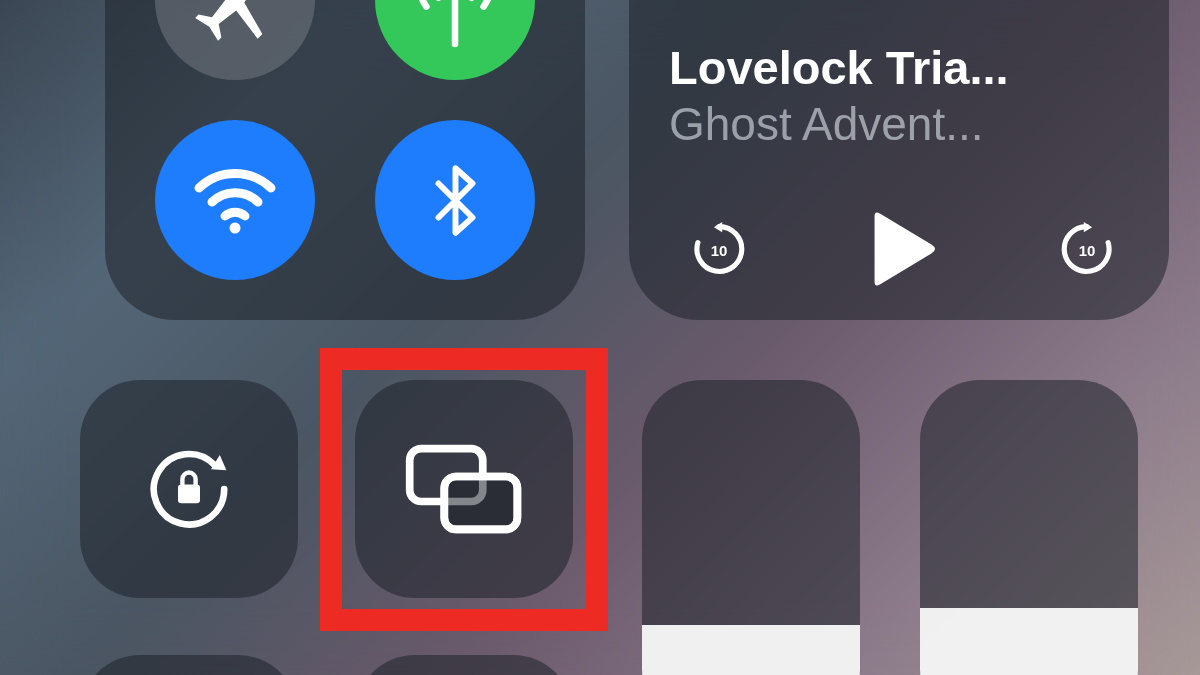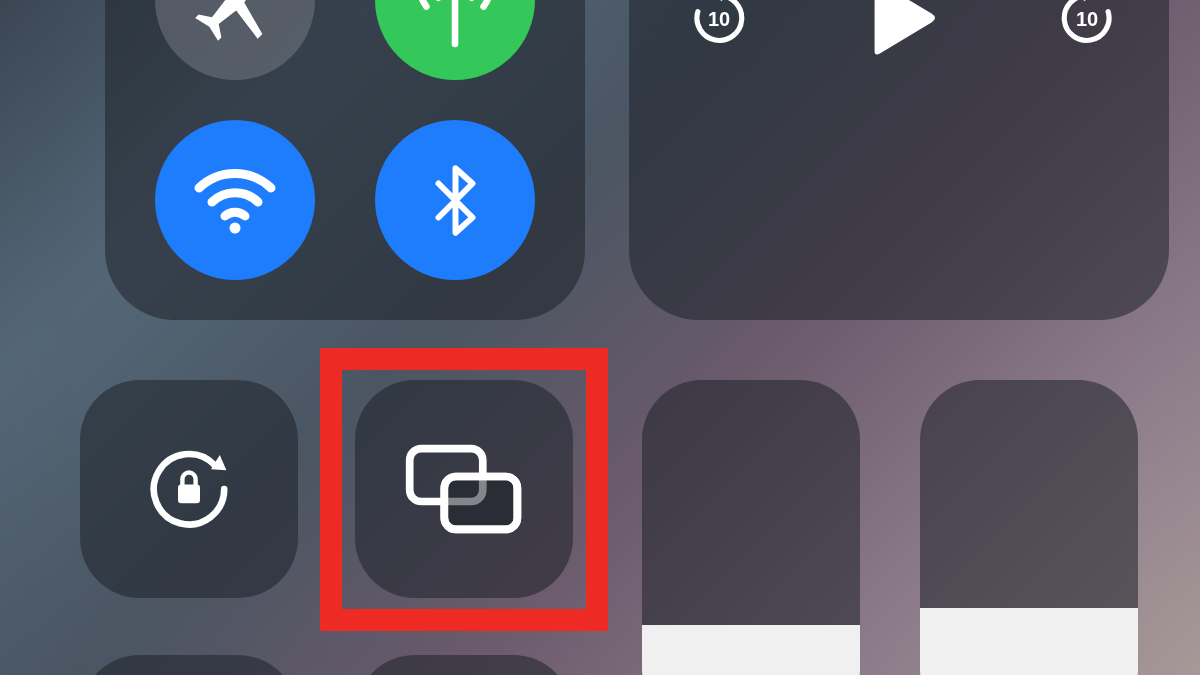--- a/index.html
+++ b/index.html
@@ -97,21 +97,21 @@
     position: relative;
     width: 64px;
     height: 64px;
   }
   .skip-num {
     position: absolute;
     top: 52%;
     left: 50%;
     transform: translate(-50%, -50%);
     color: #fff;
-    font-size: 20px;
+    font-size: 15px;
     font-weight: 700;
     font-family: Arial, sans-serif;
   }
   .play-btn {
     width: 85px;
     height: 85px;
     display: flex;
     align-items: center;
     justify-content: center;
   }
@@ -237,20 +237,24 @@
         <span>
           <svg width="85" height="85" viewBox="0 0 100 100" fill="none" stroke="#fff" stroke-width="7" stroke-linejoin="round" stroke-linecap="round">
             <path d="M30 30 L70 70 L50 88 L50 12 L70 30 L30 70"></path>
           </svg>
         </span>
       </div>
     </div>
   </div>
 
   <div class="media-panel">
+    <div class="media-text">
+      <div class="media-title">Lovelock Tria...</div>
+      <div class="media-subtitle">Ghost Advent...</div>
+    </div>
     <div class="media-controls">
       <div class="skip-btn">
         <span>
           <svg width="64" height="64" viewBox="0 0 100 100" fill="none" stroke="#fff" stroke-width="8" stroke-linecap="round">
             <path d="M 50 15 A 35 35 0 1 1 17 40"></path>
             <path d="M 55 8 L 42 16 L 55 24" fill="#fff" stroke="none"></path>
           </svg>
         </span>
         <span class="skip-num">10</span>
       </div>

